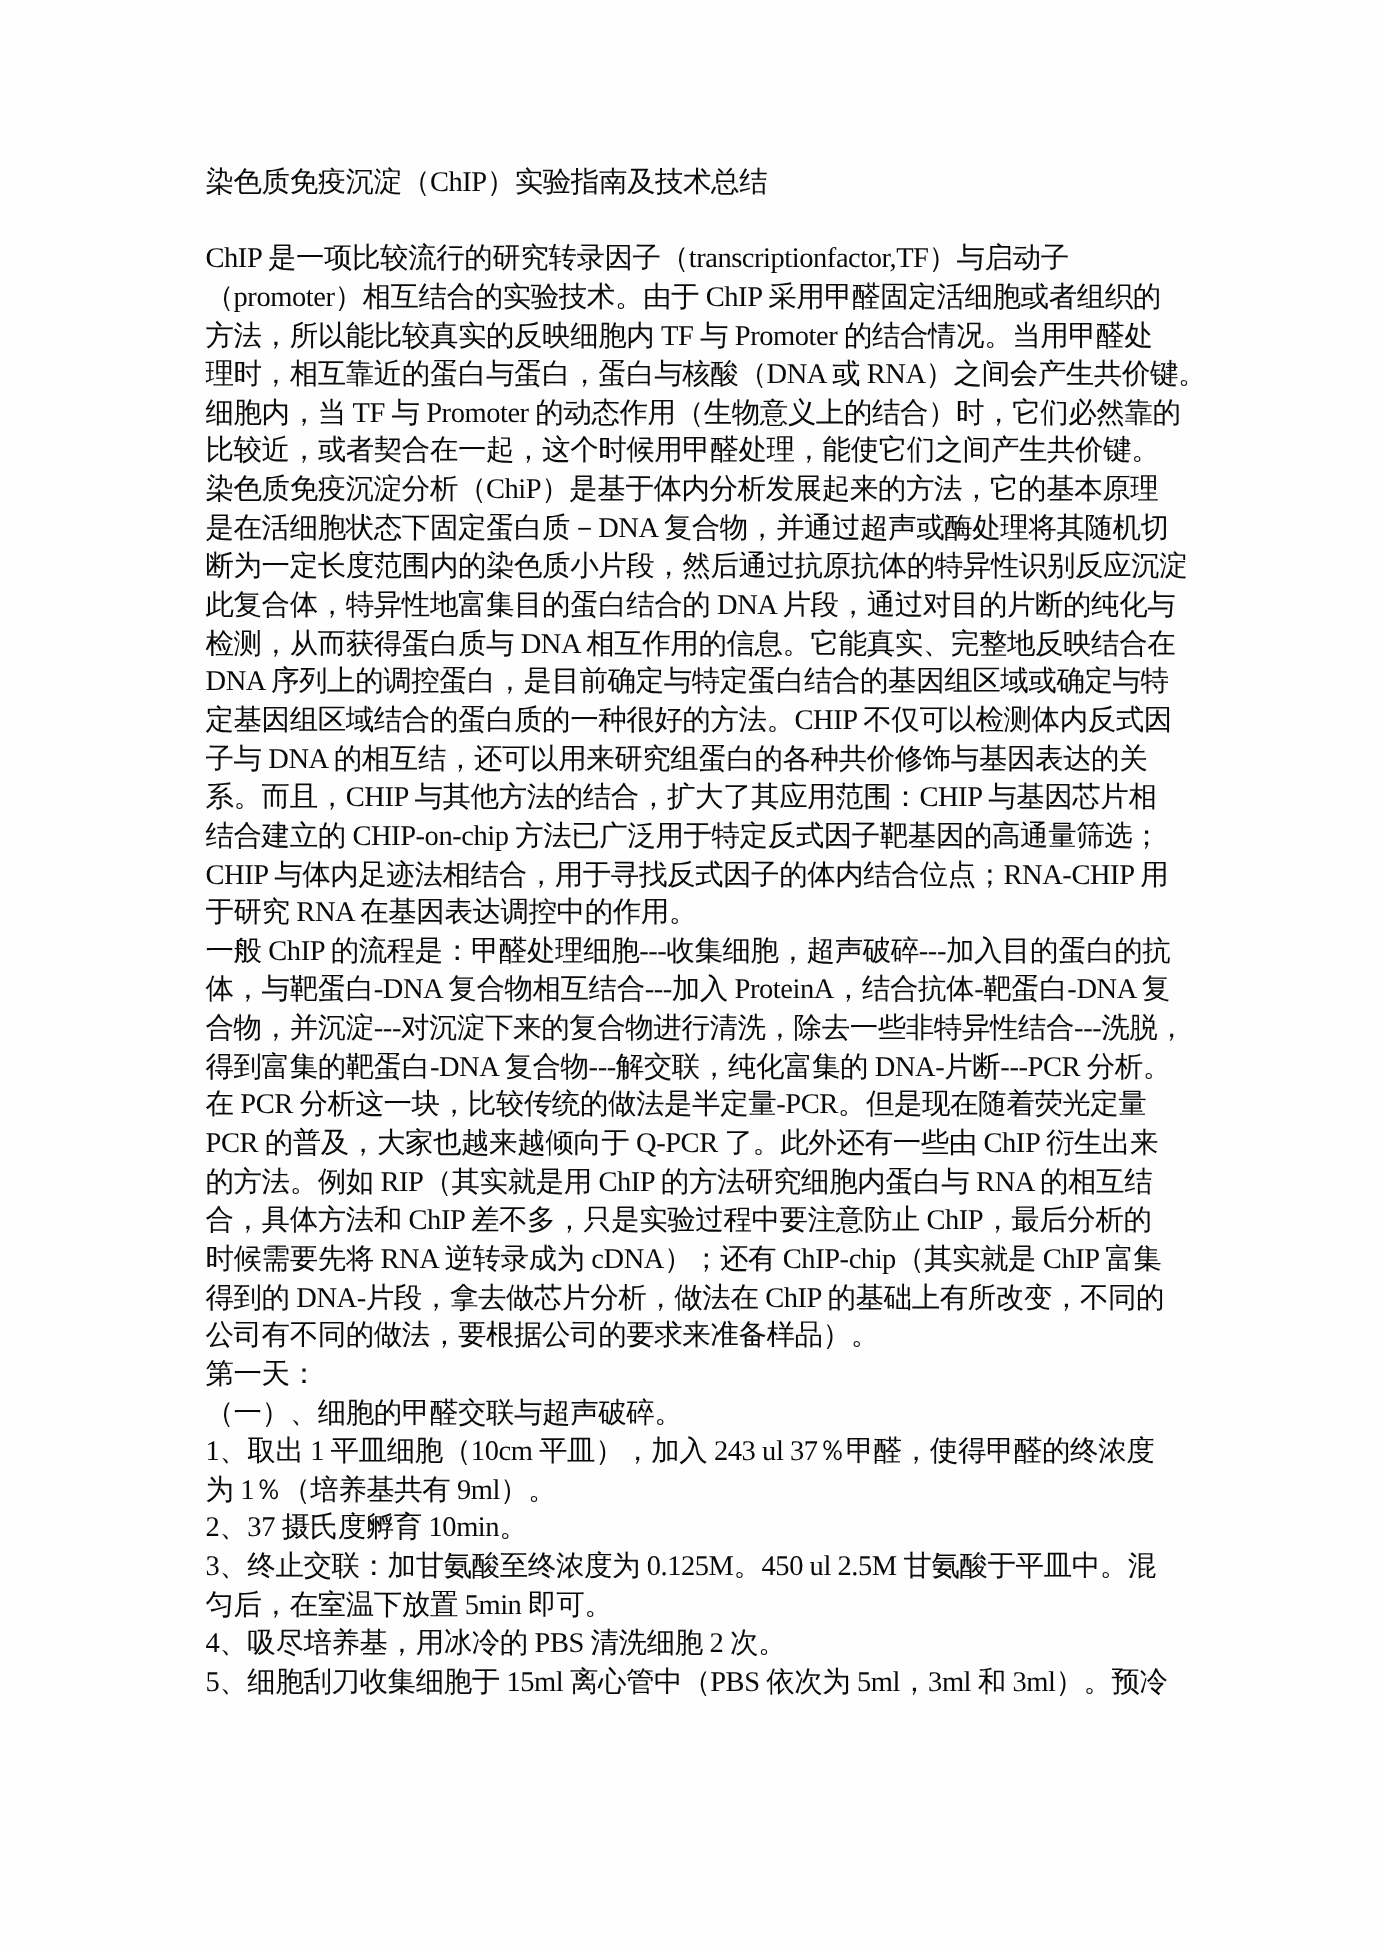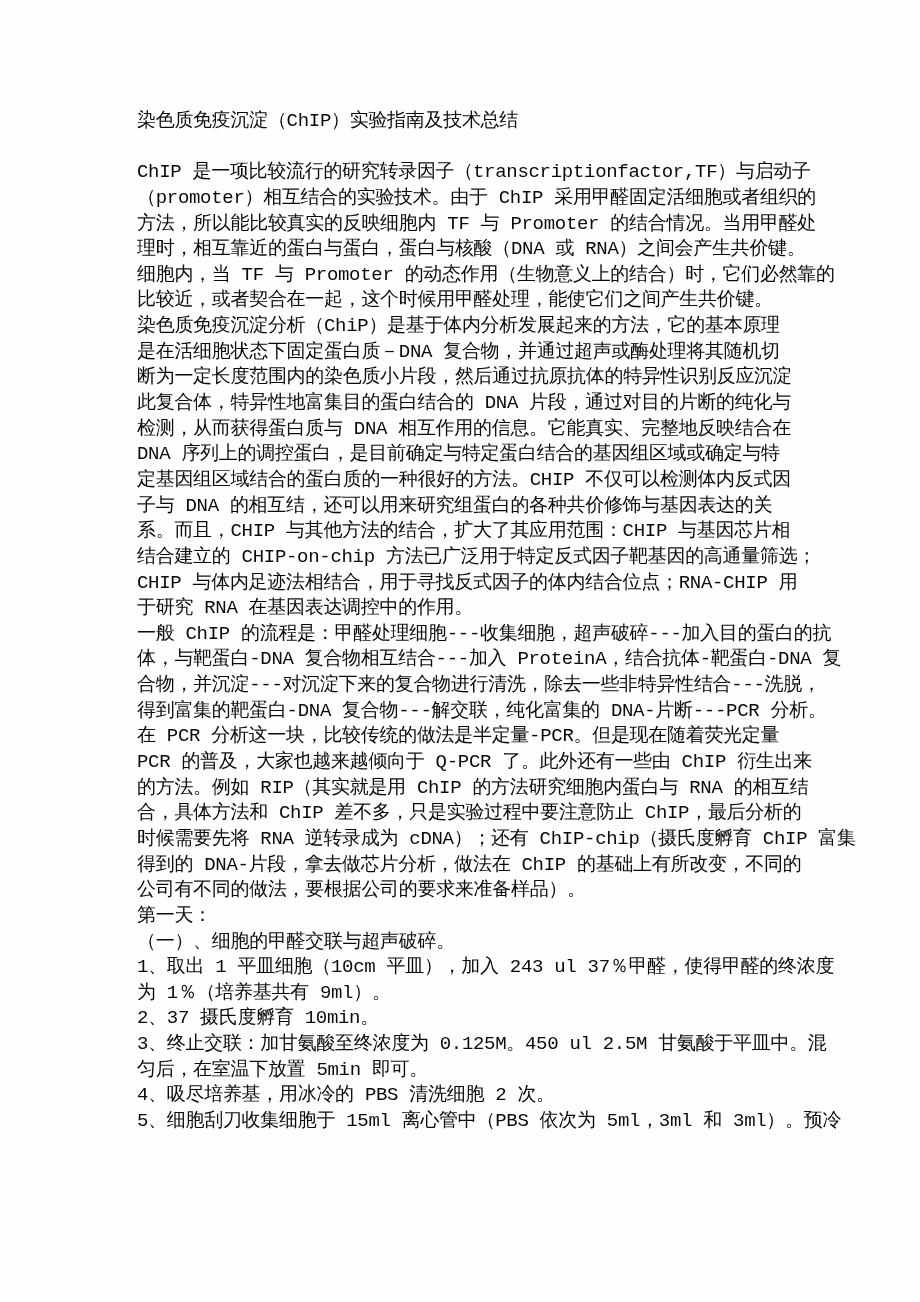--- a/index.html
+++ b/index.html
@@ -13,21 +13,21 @@
     position: relative;
     overflow: hidden;
   }
   .page {
     position: absolute;
     left: 137px;
     top: 109px;
     width: 655px;
   }
   .doc-line {
-    font-family: Liberation Mono, monospace;
+    font-family: Liberation Serif, serif;
     font-size: 19px;
     line-height: 25.65px;
     height: 25.65px;
     letter-spacing: -0.3px;
     color: #0a0a0a;
     white-space: nowrap;
     text-align: left;
   }
   .doc-blank {
     height: 25.65px;
@@ -59,21 +59,21 @@
       <div class="doc-line">CHIP 与体内足迹法相结合，用于寻找反式因子的体内结合位点；RNA-CHIP 用</div>
       <div class="doc-line">于研究 RNA 在基因表达调控中的作用。</div>
       <div class="doc-line">一般 ChIP 的流程是：甲醛处理细胞---收集细胞，超声破碎---加入目的蛋白的抗</div>
       <div class="doc-line">体，与靶蛋白-DNA 复合物相互结合---加入 ProteinA，结合抗体-靶蛋白-DNA 复</div>
       <div class="doc-line">合物，并沉淀---对沉淀下来的复合物进行清洗，除去一些非特异性结合---洗脱，</div>
       <div class="doc-line">得到富集的靶蛋白-DNA 复合物---解交联，纯化富集的 DNA-片断---PCR 分析。</div>
       <div class="doc-line">在 PCR 分析这一块，比较传统的做法是半定量-PCR。但是现在随着荧光定量</div>
       <div class="doc-line">PCR 的普及，大家也越来越倾向于 Q-PCR 了。此外还有一些由 ChIP 衍生出来</div>
       <div class="doc-line">的方法。例如 RIP（其实就是用 ChIP 的方法研究细胞内蛋白与 RNA 的相互结</div>
       <div class="doc-line">合，具体方法和 ChIP 差不多，只是实验过程中要注意防止 ChIP，最后分析的</div>
-      <div class="doc-line">时候需要先将 RNA 逆转录成为 cDNA）；还有 ChIP-chip（摄氏度孵育 ChIP 富集</div>
+      <div class="doc-line">时候需要先将 RNA 逆转录成为 cDNA）；还有 ChIP-chip（其实就是 ChIP 富集</div>
       <div class="doc-line">得到的 DNA-片段，拿去做芯片分析，做法在 ChIP 的基础上有所改变，不同的</div>
       <div class="doc-line">公司有不同的做法，要根据公司的要求来准备样品）。</div>
       <div class="doc-line">第一天：</div>
       <div class="doc-line">（一）、细胞的甲醛交联与超声破碎。</div>
       <div class="doc-line">1、取出 1 平皿细胞（10cm 平皿），加入 243 ul 37％甲醛，使得甲醛的终浓度</div>
       <div class="doc-line">为 1％（培养基共有 9ml）。</div>
       <div class="doc-line">2、37 摄氏度孵育 10min。</div>
       <div class="doc-line">3、终止交联：加甘氨酸至终浓度为 0.125M。450 ul 2.5M 甘氨酸于平皿中。混</div>
       <div class="doc-line">匀后，在室温下放置 5min 即可。</div>
       <div class="doc-line">4、吸尽培养基，用冰冷的 PBS 清洗细胞 2 次。</div>

